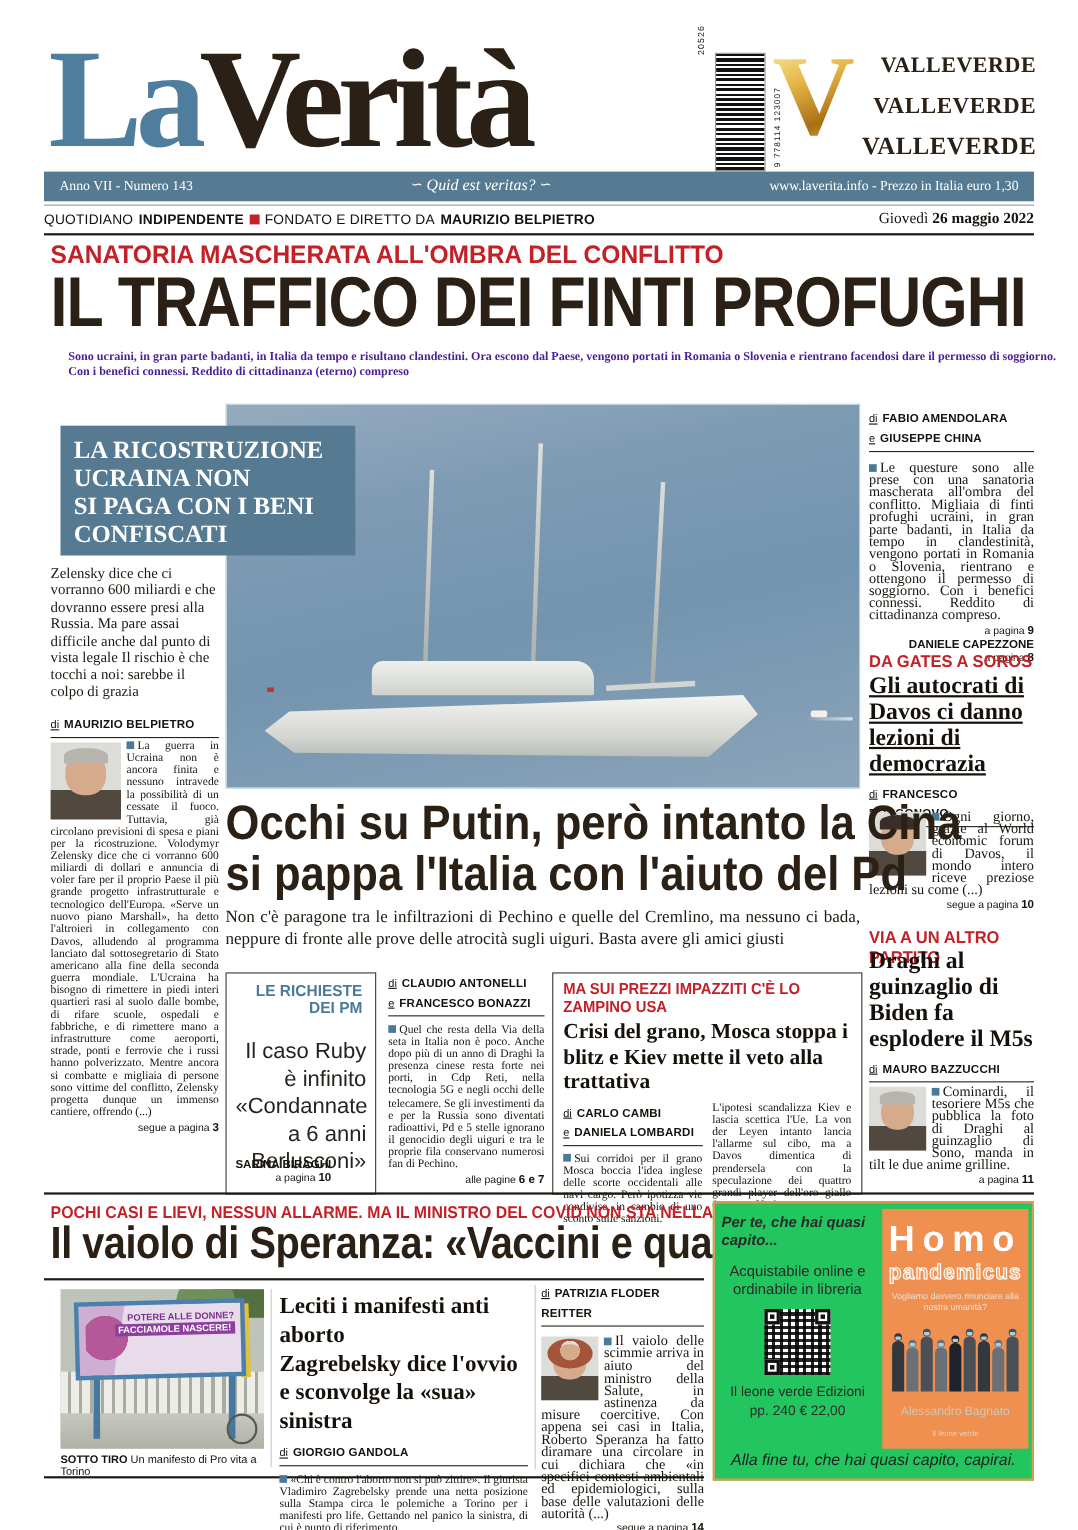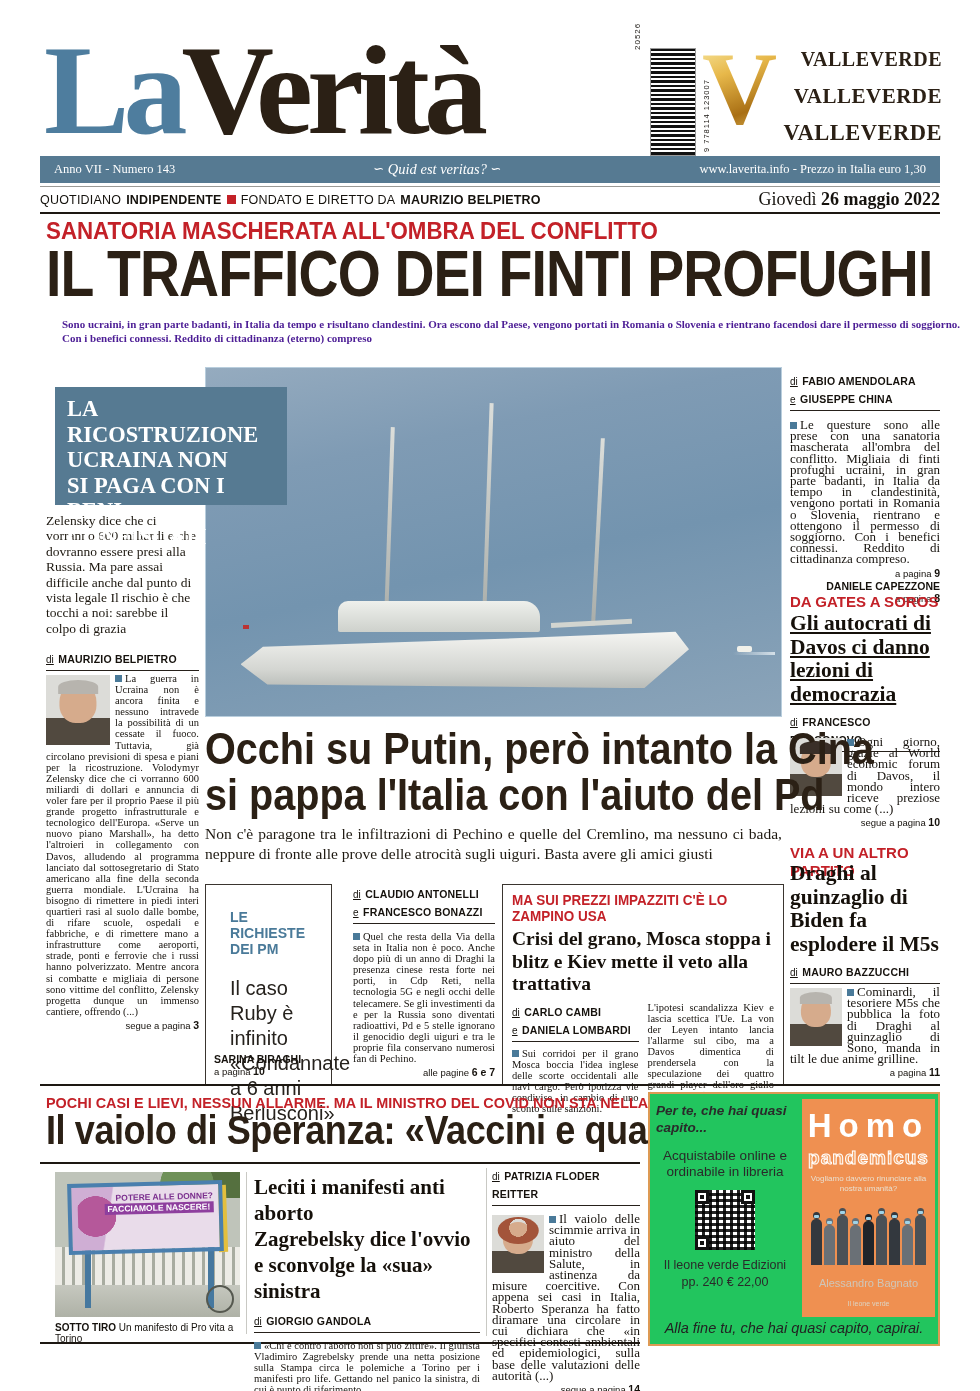--- a/index.html
+++ b/index.html
@@ -33,21 +33,21 @@
   .infobar{left:40px;top:156px;width:900px;height:27px;background:#567a92;color:#fff;
     display:flex;justify-content:space-between;align-items:center;padding:0 14px;box-sizing:border-box;font-size:12.5px;}
   .infobar .mid{font-size:14.5px;font-style:italic;}
   .swash{font-style:normal;font-size:13px;position:relative;top:-1px;}
   .rule{background:#1d1812;}
   .rule-thin{background:#9a9a96;}
 
   .tagrow{left:40px;top:189px;width:900px;height:21px;display:flex;justify-content:space-between;align-items:center;}
   .tagleft{font-size:12.5px;letter-spacing:.2px;color:#15120d;display:flex;align-items:center;gap:5px;}
   .redsq{display:inline-block;width:9px;height:9px;background:#c32128;}
-  .daterow{font-size:18px;color:#15120d;}
+  .daterow{font-size:14px;color:#15120d;}
 
   .kicker1{left:46px;top:218px;font-size:23px;font-weight:bold;color:#c32128;letter-spacing:0;transform:scaleX(.97);}
   .h1{left:46px;top:242px;font-size:64px;font-weight:800;color:#2b2015;letter-spacing:-1px;transform:scaleX(.865);line-height:1;}
   .deck1{left:46px;top:318px;width:898px;font-size:11px;font-weight:bold;line-height:1.24;color:#4c1d95;margin-left:16px;}
 
   
   .photo{left:205px;top:367px;width:577px;height:350px;border:1px solid #b9cedd;box-sizing:border-box;overflow:hidden;
     background:linear-gradient(168deg,#95abbf 0%,#7f9bb4 25%,#7394af 55%,#7f9cb4 78%,#8ba4b9 100%);}
   .hull{position:absolute;left:6%;bottom:8%;width:78%;height:18%;
     background:linear-gradient(#f4f4f1 10%,#d4d6d2 70%,#b9bcb8 100%);
@@ -59,21 +59,21 @@
   .m2{left:48%;bottom:27%;height:63%;transform:rotate(2deg);}
   .m3{left:67%;bottom:26%;height:54%;transform:rotate(3deg);}
   .boom{position:absolute;height:5px;background:#d2d5d0;transform:rotate(-3deg);}
   .bo1{left:24%;bottom:26.5%;width:14%;}
   .bo2{left:41%;bottom:27%;width:14%;}
   .bo3{left:60%;bottom:26%;width:14%;}
   .dinghy{position:absolute;right:5%;bottom:18.5%;width:15px;height:6px;background:#f1f1ea;border-radius:2px;}
   .wake{position:absolute;right:1%;bottom:17.5%;width:42px;height:3px;background:linear-gradient(90deg,rgba(255,255,255,0),#d5e0e8);}
   .sflag{position:absolute;left:6.5%;bottom:25%;width:6px;height:4px;background:#b33;}
 
-  .bluebox{left:55px;top:387px;width:232px;height:118px;background:#567a92;color:#fff;
+  .bluebox{left:55px;top:387px;width:268px;height:118px;background:#567a92;color:#fff;
     padding:9px 12px;box-sizing:border-box;font-weight:bold;font-size:22.5px;line-height:25.5px;z-index:6;}
 
   .ldeck{left:46px;top:513px;width:153px;font-size:13.5px;line-height:15.4px;color:#1d1810;}
   .byline{font-family:"Liberation Sans",sans-serif;border-bottom:1.5px solid #26201a;padding-bottom:3px;color:#15110c;}
   .byline .di{font-size:10px;font-weight:normal;text-decoration:underline;}
   .byline .nm{font-size:10.5px;font-weight:bold;letter-spacing:.2px;}
   .lby{left:46px;top:649px;width:153px;}
   .body{font-size:10.5px;line-height:11.1px;color:#17130e;}
   .lbody{left:46px;top:673px;width:153px;}
   .sq{display:inline-block;width:7px;height:7px;background:#4a7a99;margin-right:3px;}
@@ -265,21 +265,21 @@
     <p class="rbody serif j" style="margin:0;"><span class="avatar sm hair-gray"></span><span class="sq"></span><span>Cominardi, il tesoriere M5s che pubblica la foto di Draghi al guinzaglio di Sono, manda in tilt le due anime grilline.</span></p>
     <div class="pageref"><span>a pagina</span> <span class="num">11</span></div>
   </div>
 
   <div class="abs" style="left:205px;top:726px;width:640px;">
     <div class="h2line sqz nowrap" style="transform-origin:left top;">Occhi su Putin, però intanto la Cina</div>
     <div class="h2line sqz nowrap" style="transform-origin:left top;">si pappa l'Italia con l'aiuto del Pd</div>
   </div>
   <div class="abs mdeck serif j">Non c'è paragone tra le infiltrazioni di Pechino e quelle del Cremlino, ma nessuno ci bada, neppure di fronte alle prove delle atrocità sugli uiguri. Basta avere gli amici giusti</div>
 
-  <div class="abs boxed" style="left:205px;top:884px;width:127px;height:202px;padding:24px;">
+  <div class="abs boxed" style="left:205px;top:884px;width:137px;height:202px;padding:8px;text-align:right;">
     <div class="kblue sqz" style="transform-origin:left top;">LE RICHIESTE DEI PM</div>
     <div class="rubyhead" style="margin-top:18px;">Il caso Ruby è infinito «Condannate a 6 anni Berlusconi»</div>
     <div style="position:absolute;left:8px;bottom:8px;">
       <div class="sans b" style="font-size:10.5px;">SARINA BIRAGHI</div>
       <div class="sans" style="font-size:9.5px;"><span>a pagina</span> <span class="b" style="font-size:10.5px;">10</span></div>
     </div>
   </div>
 
   <div class="abs" style="left:353px;top:884px;width:142px;">
     <div class="byline">

